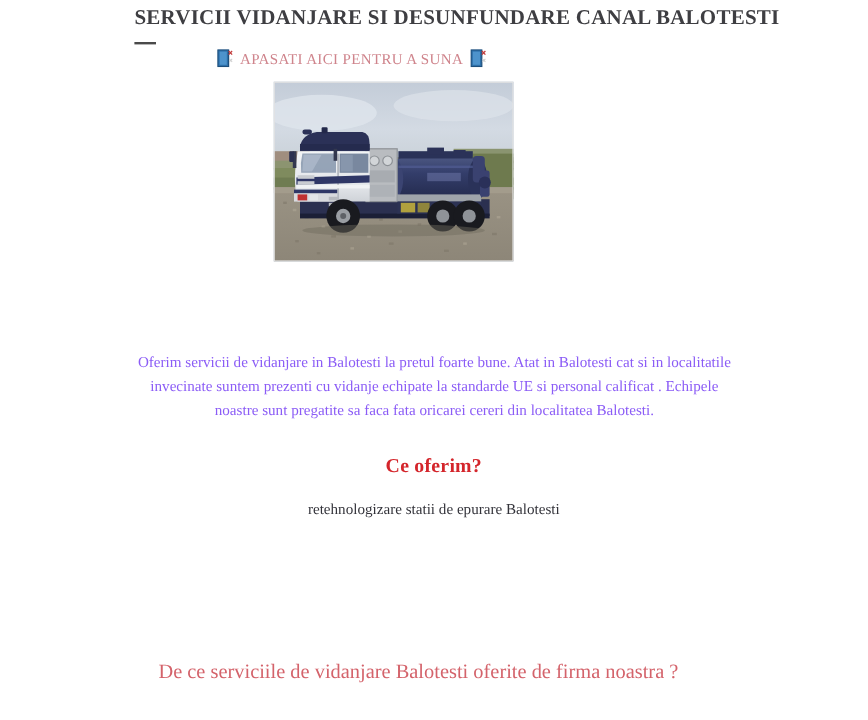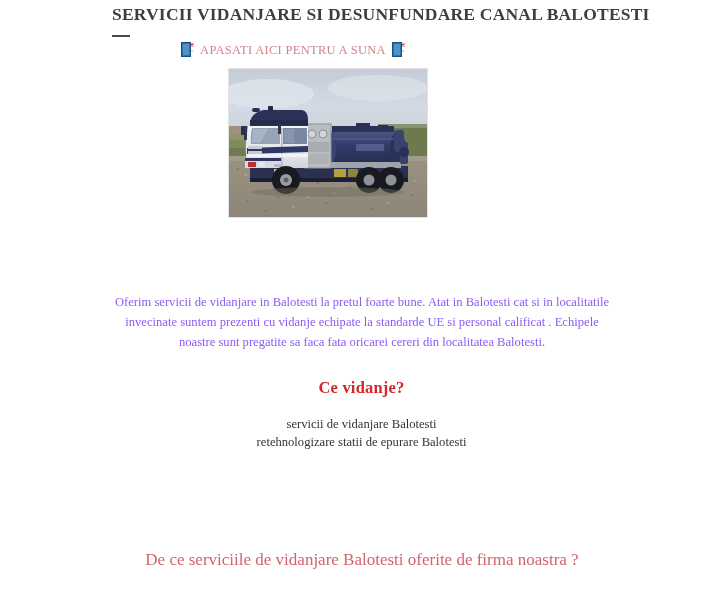--- a/index.html
+++ b/index.html
@@ -136,21 +136,21 @@
     line-height: 18.2px;
     color: #33333a;
   }
 
   
   .h-why {
     position: absolute;
     left: 132px;
     top: 545px;
     width: 460px;
-    text-align: center;
+    text-align: left;
     font-size: 17px;
     font-weight: 400;
     color: #d4636b;
     margin: 0;
     line-height: 30px;
   }
 </style>
 </head>
 <body>
 
@@ -325,22 +325,21 @@
         <rect x="172" y="74" width="8" height="22" rx="2" fill="#3a4170"></rect>
         <circle cx="176" cy="84" r="5" fill="#2a3059"></circle>
 
         <rect x="0.5" y="0.5" width="199" height="149" fill="none" stroke="#e3e3e3" stroke-width="1"></rect>
       </svg>
     </div>
   </div>
 
   <p class="intro">Oferim servicii de vidanjare in Balotesti la pretul foarte bune. Atat in Balotesti cat si in localitatile invecinate suntem prezenti cu vidanje echipate la standarde UE si personal calificat . Echipele noastre sunt pregatite sa faca fata oricarei cereri din localitatea Balotesti.</p>
 
-  <h2 class="h-offer">Ce vidanje?</h2>
+  <h2 class="h-offer">Ce oferim?</h2>
 
   <ul class="services">
-    <li>servicii de vidanjare Balotesti</li>
     <li>retehnologizare statii de epurare Balotesti</li>
   </ul>
 
   <h2 class="h-why">De ce serviciile de vidanjare Balotesti oferite de firma noastra ?</h2>
 
 </div>
 
 </body></html>

